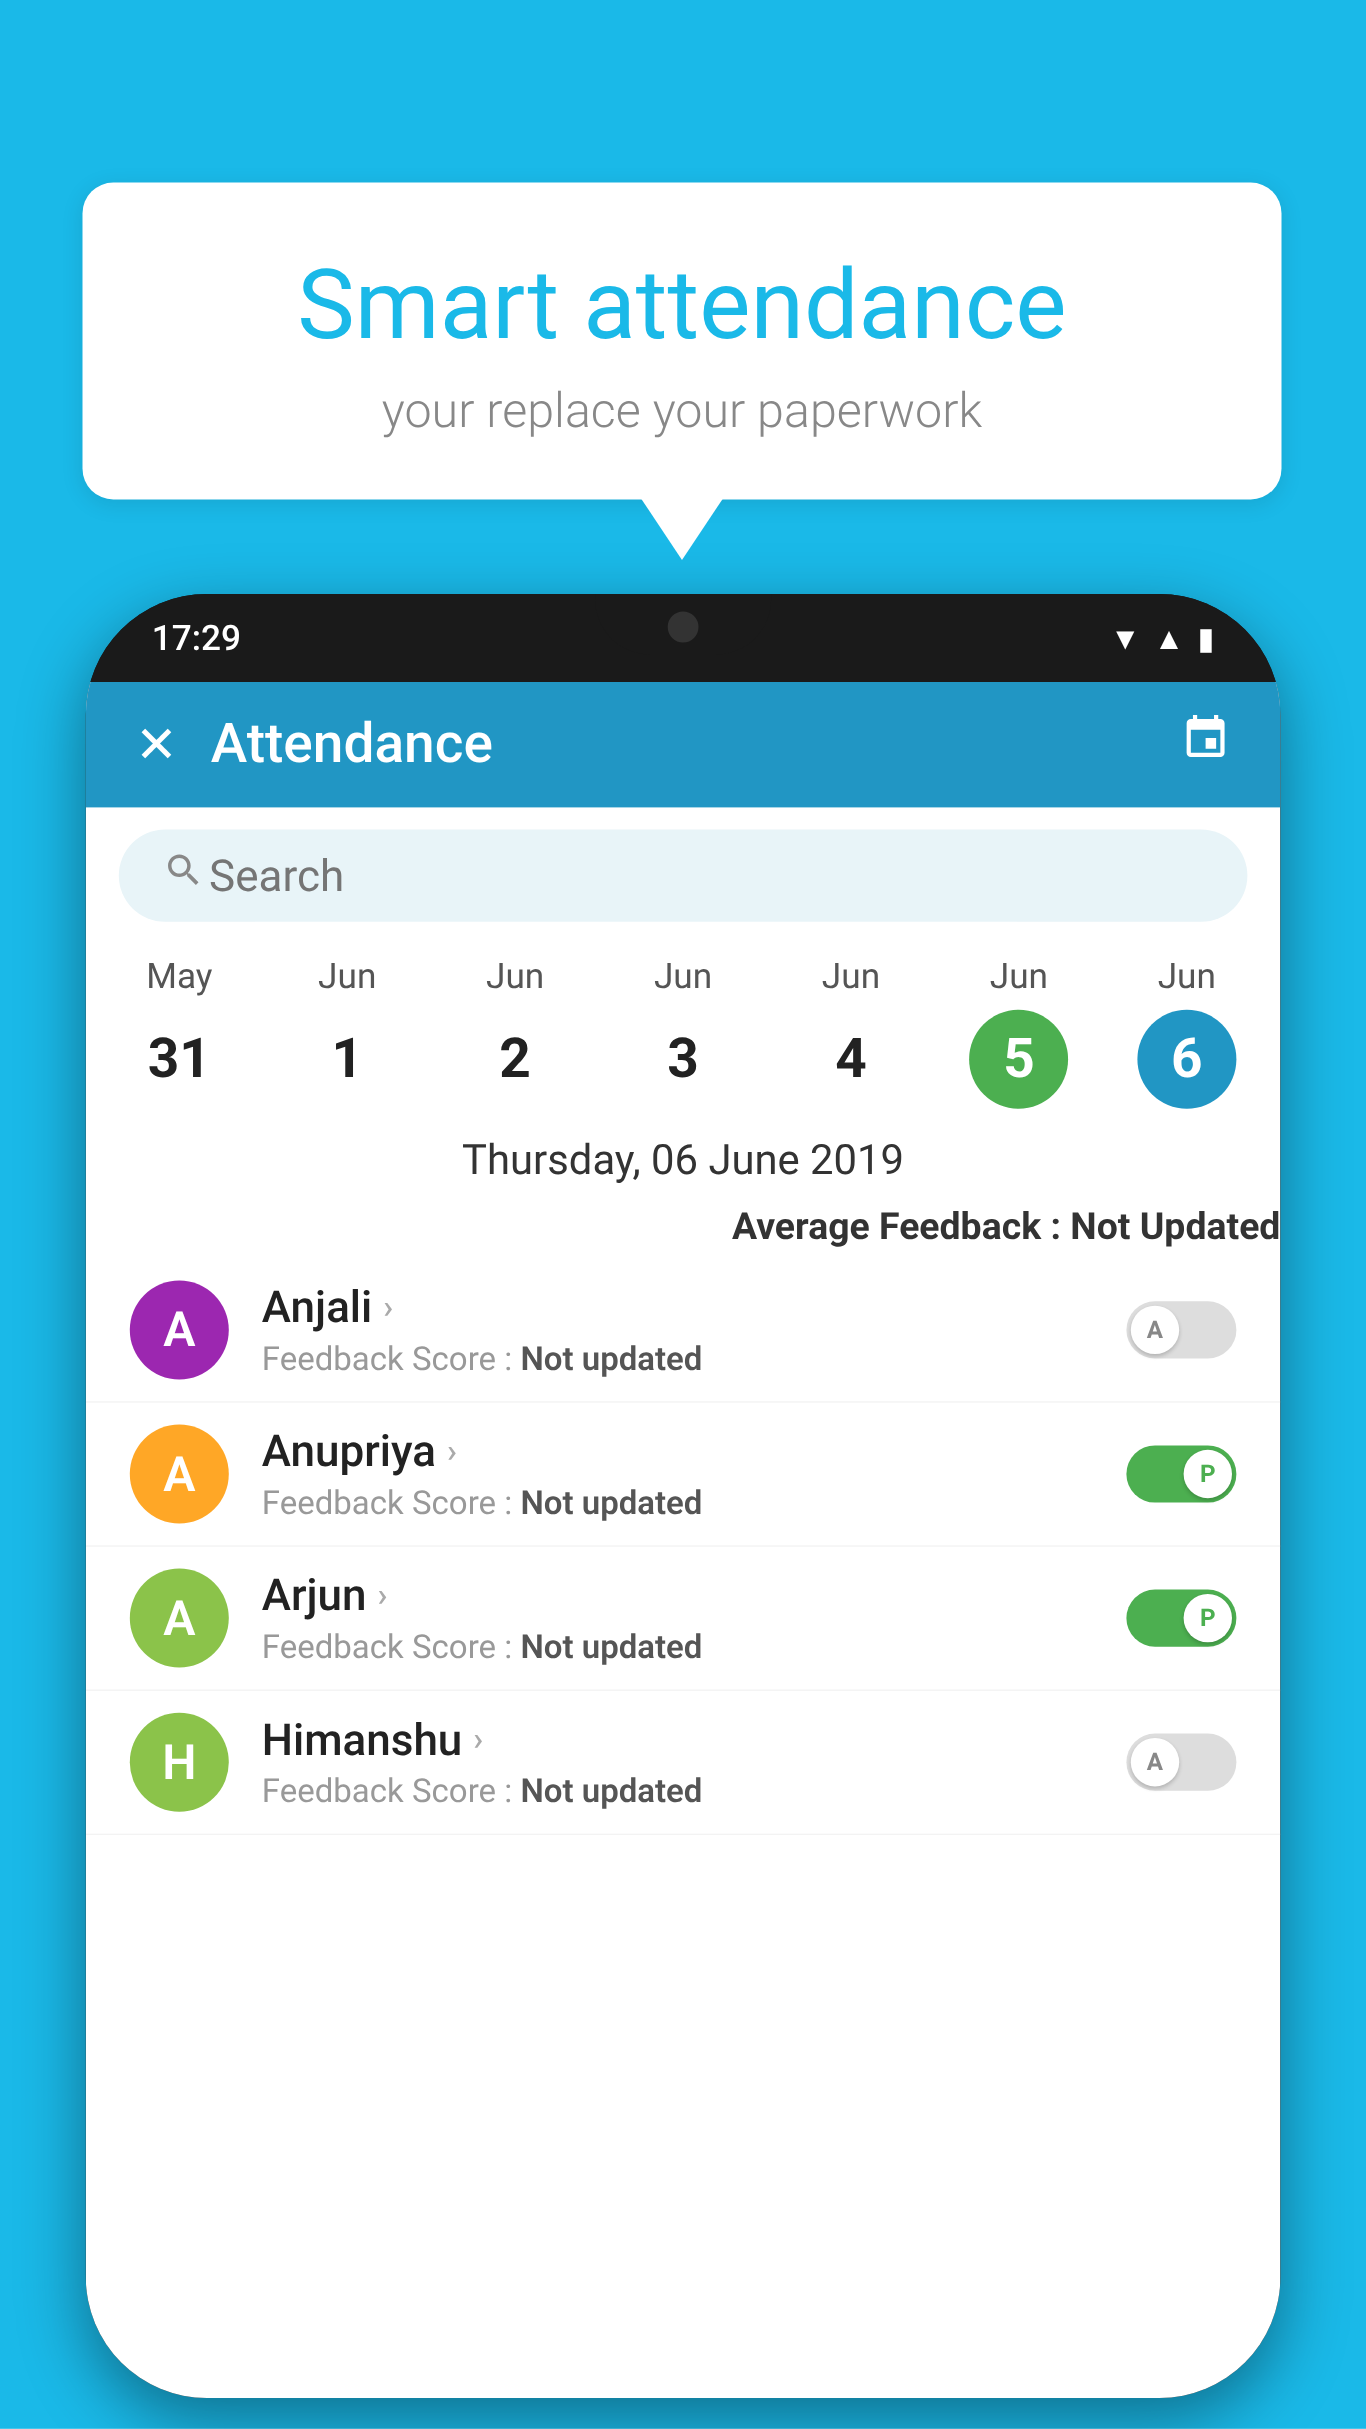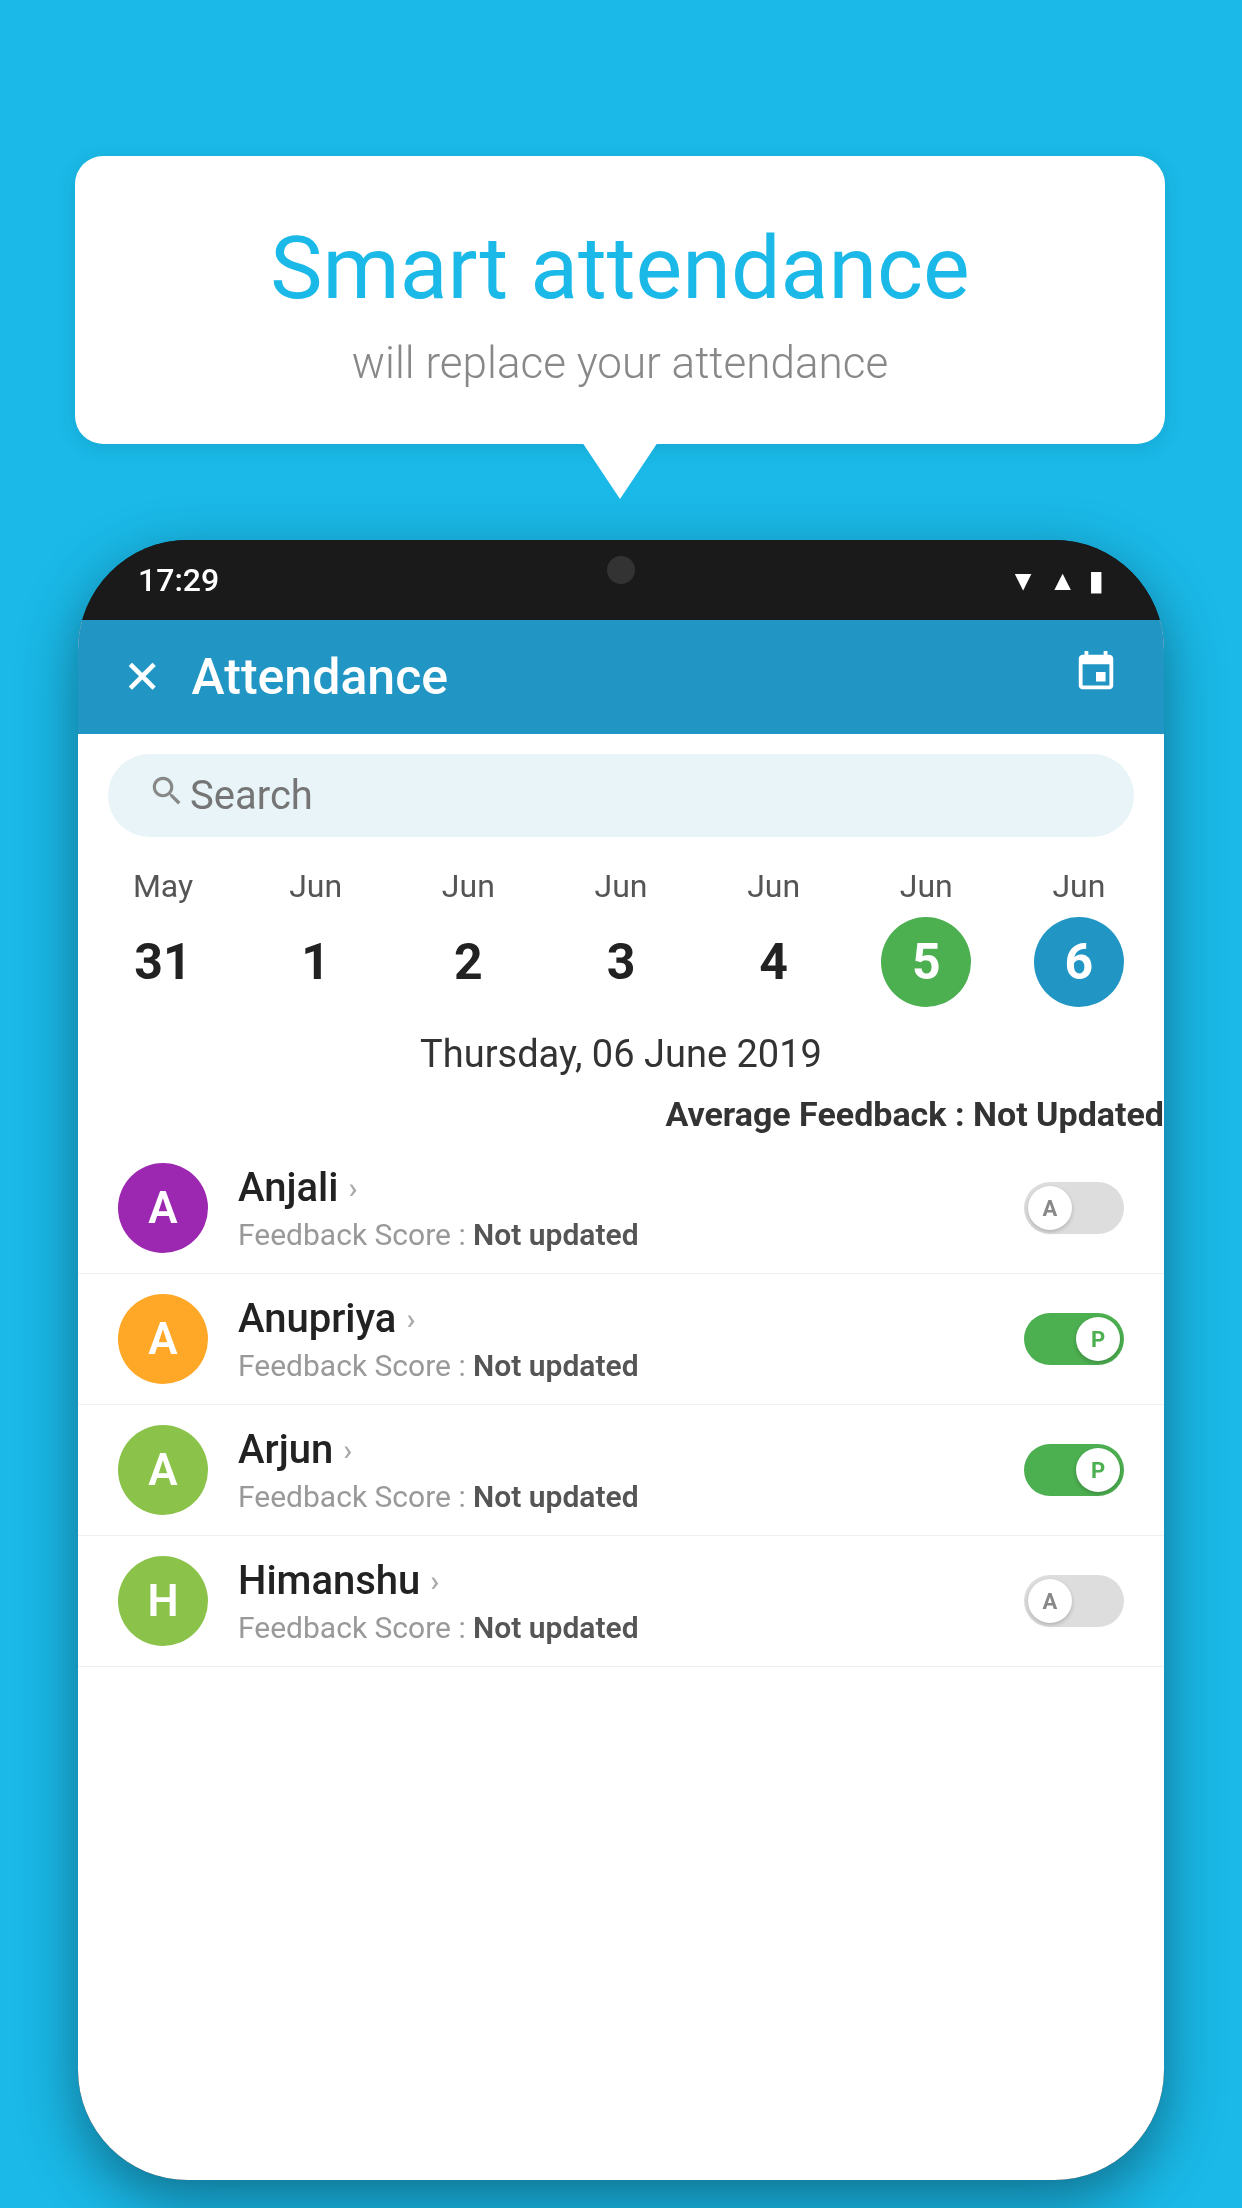--- a/index.html
+++ b/index.html
@@ -8,21 +8,21 @@
       height: 2208px;
       background-color: #1ab9e8;
       font-family: 'Roboto', Arial, sans-serif;
       overflow: hidden;
       position: relative;
     }
 
     
     .speech-bubble {
       position: absolute;
-      top: 156px;
+      top: 166px;
       left: 75px;
       width: 1090px;
       background: white;
       border-radius: 28px;
       padding: 60px 50px 55px;
       text-align: center;
       box-shadow: 0 4px 20px rgba(0,0,0,0.1);
     }
     .speech-bubble::after {
       content: '';
@@ -322,21 +322,21 @@
     }
     .toggle.on .toggle-knob {
       color: #4caf50;
     }
   </style>
 </head>
 <body>
 
 <div class="speech-bubble">
   <div class="bubble-title">Smart attendance</div>
-  <div class="bubble-subtitle">will replace your attendance</div>
+  <div class="bubble-subtitle">your replace your paperwork</div>
 </div>
 
 <div class="phone">
 
   <div class="phone-top-bar">
     <span class="phone-time">17:29</span>
     <div class="phone-notch">
       <div class="notch-camera"></div>
     </div>
     <div class="phone-icons">

